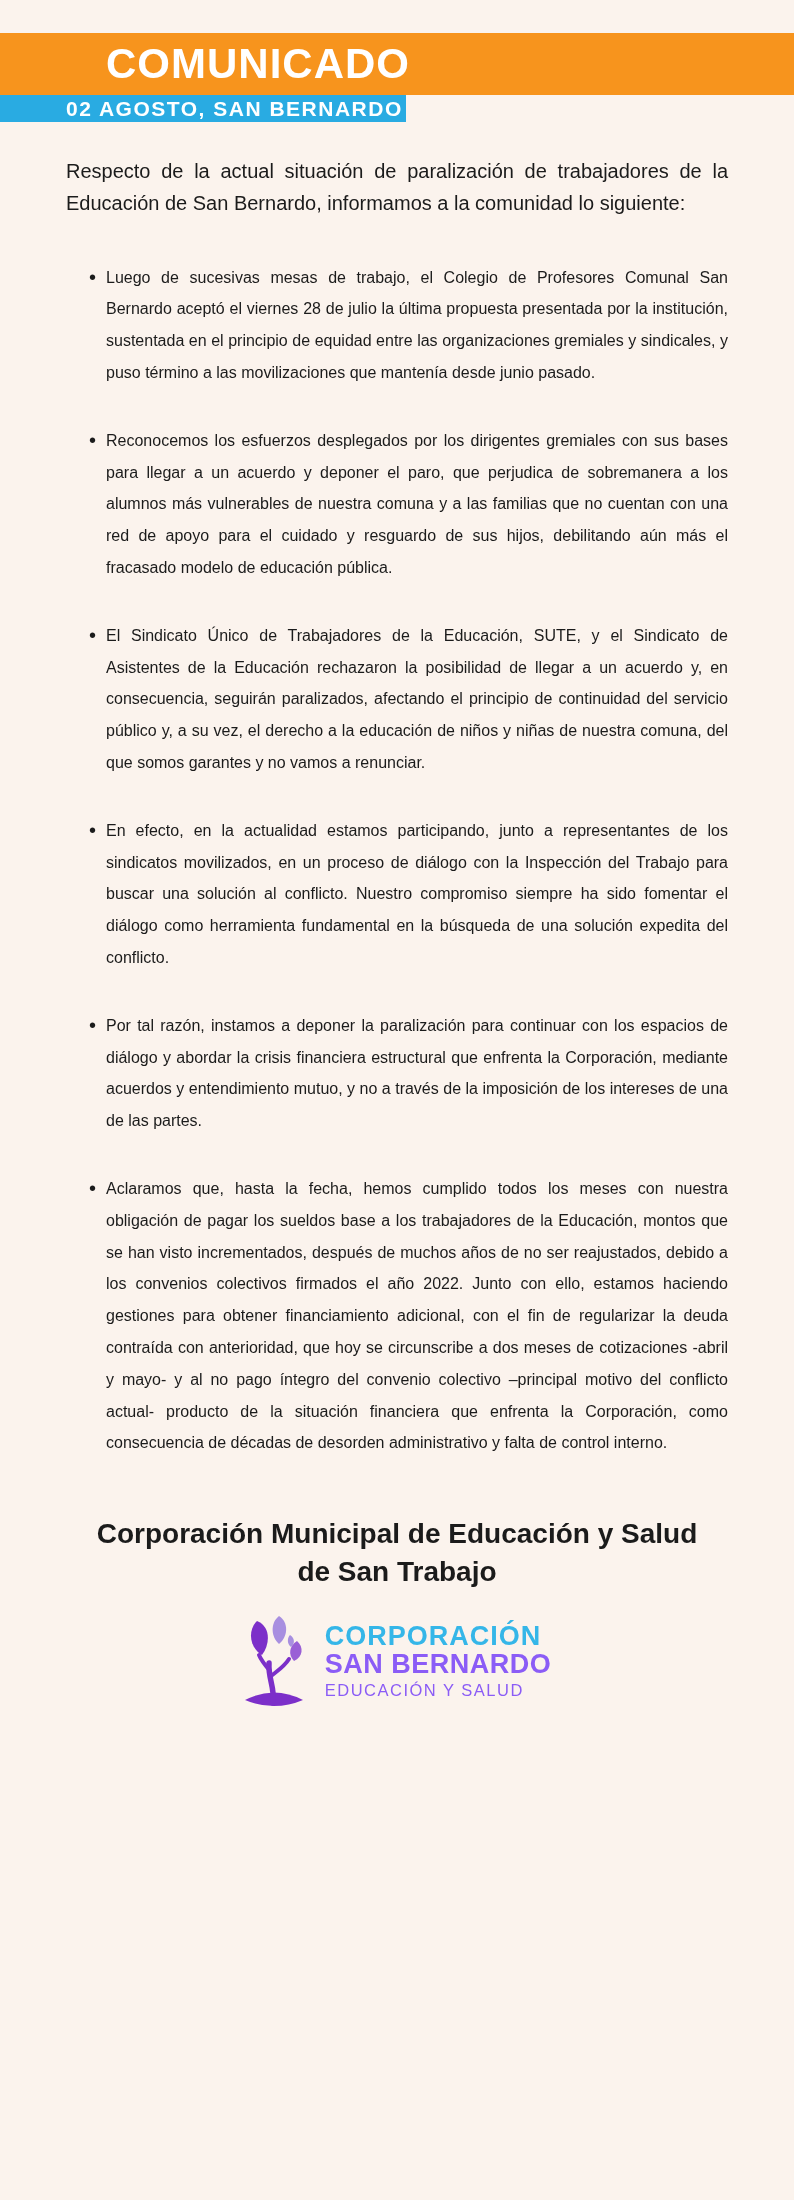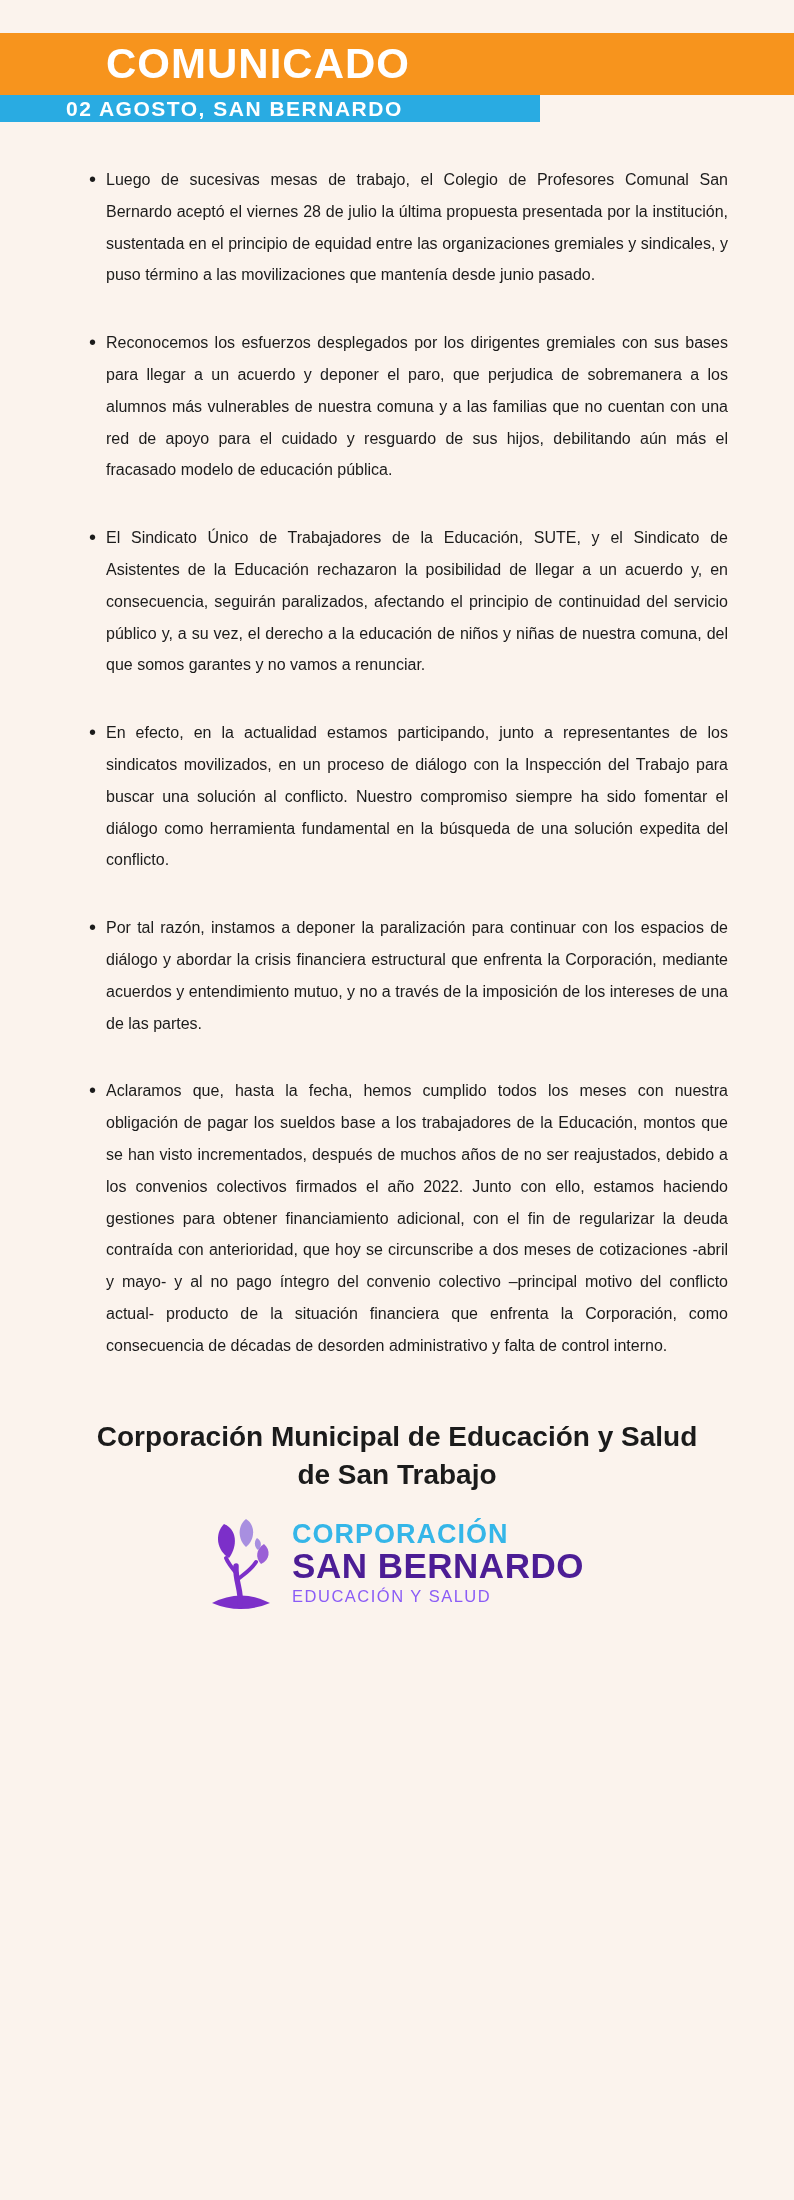--- a/index.html
+++ b/index.html
@@ -28,21 +28,21 @@
   }
   .title-bar h1{
     margin:0;
     color:#FFFFFF;
     font-size:42px;
     font-weight:700;
     letter-spacing:1px;
     line-height:1;
   }
   .subtitle-bar{
-    width:540px;
+    width:406px;
     height:27px;
     background:#29ABE2;
     display:flex;
     align-items:center;
     padding-left:66px;
     box-sizing:border-box;
   }
   .subtitle-bar h2{
     margin:0;
     color:#FFFFFF;
@@ -100,22 +100,22 @@
   .logo svg{display:block;}
   .logo-text{display:flex;flex-direction:column;align-items:flex-start;}
   .logo-l1{
     color:#35B6E8;
     font-size:27px;
     font-weight:700;
     letter-spacing:1px;
     line-height:1.05;
   }
   .logo-l2{
-    color:#4c1d95;
-    font-size:35px;
+    color:#8b5cf6;
+    font-size:27px;
     font-weight:700;
     letter-spacing:0.5px;
     line-height:1.05;
   }
   .logo-l3{
     color:#8b5cf6;
     font-size:16.5px;
     font-weight:400;
     letter-spacing:1.5px;
     line-height:1.2;
@@ -131,20 +131,21 @@
     <div class="title-bar">
       <h1>COMUNICADO</h1>
     </div>
     <div class="subtitle-bar">
       <h2>02 AGOSTO, SAN BERNARDO</h2>
     </div>
   </header>
 
   <main class="content">
 
+    <p class="intro">Respecto de la actual situación de paralización de trabajadores de la Educación de San Bernardo, informamos a la comunidad lo siguiente:</p>
 
     <ul class="bullets">
       <li>Luego de sucesivas mesas de trabajo, el Colegio de Profesores Comunal San Bernardo aceptó el viernes 28 de julio la última propuesta presentada por la institución, sustentada en el principio de equidad entre las organizaciones gremiales y sindicales, y puso término a las movilizaciones que mantenía desde junio pasado.</li>
       <li>Reconocemos los esfuerzos desplegados por los dirigentes gremiales con sus bases para llegar a un acuerdo y deponer el paro, que perjudica de sobremanera a los alumnos más vulnerables de nuestra comuna y a las familias que no cuentan con una red de apoyo para el cuidado y resguardo de sus hijos, debilitando aún más el fracasado modelo de educación pública.</li>
       <li>El Sindicato Único de Trabajadores de la Educación, SUTE, y el Sindicato de Asistentes de la Educación rechazaron la posibilidad de llegar a un acuerdo y, en consecuencia, seguirán paralizados, afectando el principio de continuidad del servicio público y, a su vez, el derecho a la educación de niños y niñas de nuestra comuna, del que somos garantes y no vamos a renunciar.</li>
       <li>En efecto, en la actualidad estamos participando, junto a representantes de los sindicatos movilizados, en un proceso de diálogo con la Inspección del Trabajo para buscar una solución al conflicto. Nuestro compromiso siempre ha sido fomentar el diálogo como herramienta fundamental en la búsqueda de una solución expedita del conflicto.</li>
       <li>Por tal razón, instamos a deponer la paralización para continuar con los espacios de diálogo y abordar la crisis financiera estructural que enfrenta la Corporación, mediante acuerdos y entendimiento mutuo, y no a través de la imposición de los intereses de una de las partes.</li>
       <li>Aclaramos que, hasta la fecha, hemos cumplido todos los meses con nuestra obligación de pagar los sueldos base a los trabajadores de la Educación, montos que se han visto incrementados, después de muchos años de no ser reajustados, debido a los convenios colectivos firmados el año 2022. Junto con ello, estamos haciendo gestiones para obtener financiamiento adicional, con el fin de regularizar la deuda contraída con anterioridad, que hoy se circunscribe a dos meses de cotizaciones -abril y mayo- y al no pago íntegro del convenio colectivo –principal motivo del conflicto actual- producto de la situación financiera que enfrenta la Corporación, como consecuencia de décadas de desorden administrativo y falta de control interno.</li>
     </ul>
 

